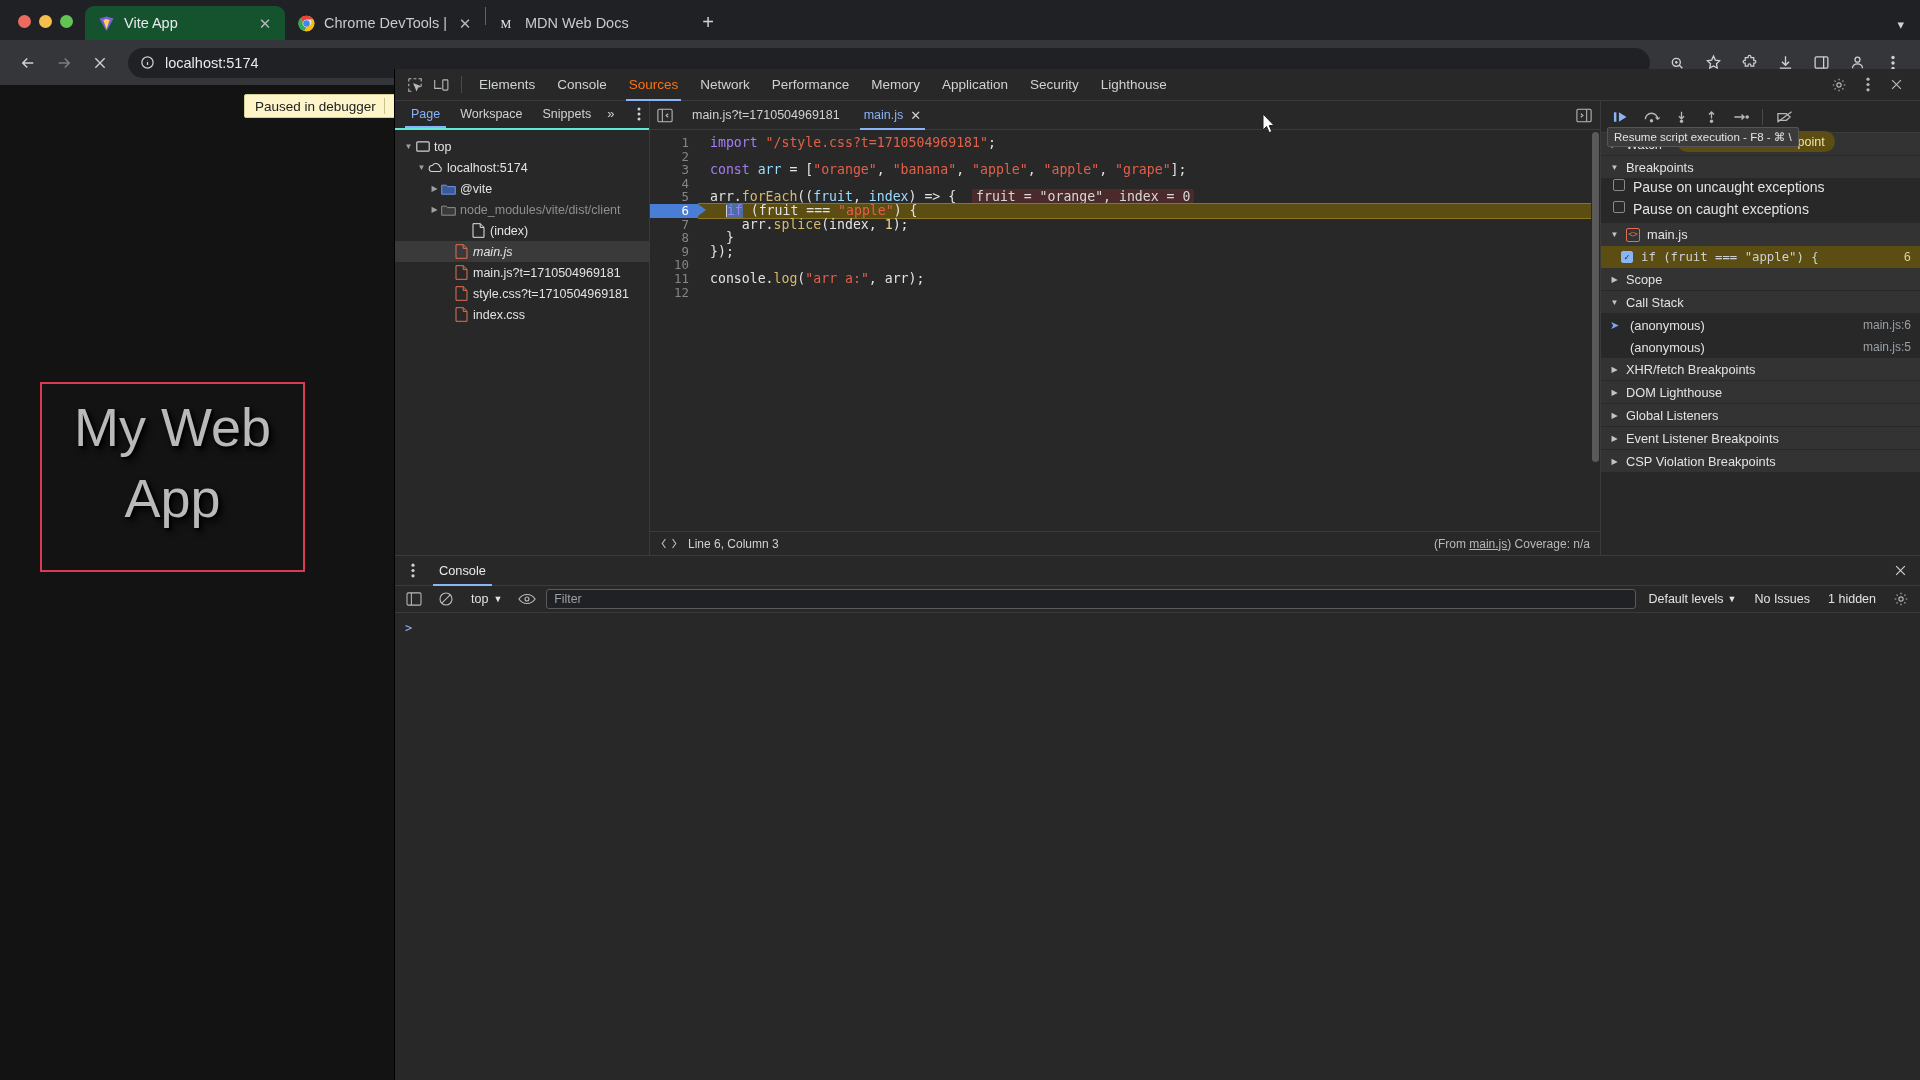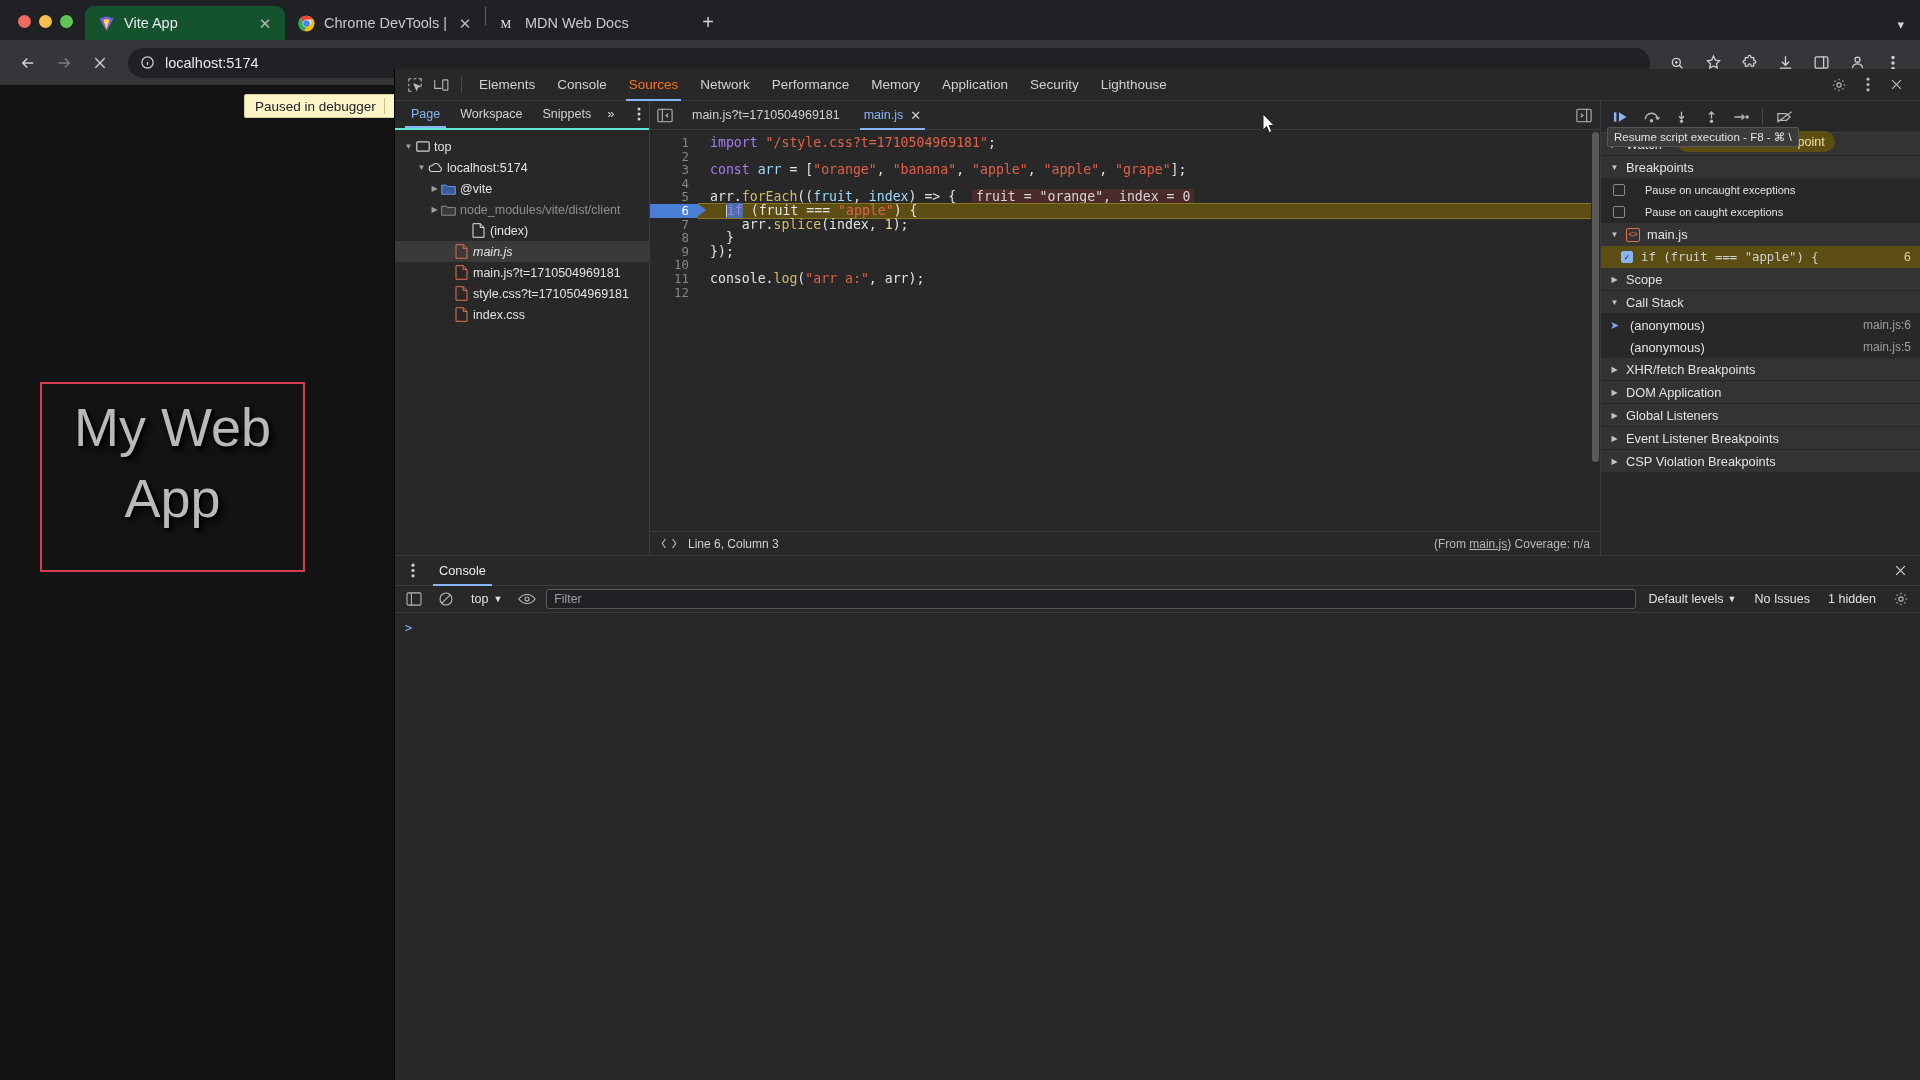--- a/index.html
+++ b/index.html
@@ -242,22 +242,22 @@
     display: flex; align-items: center; gap: 6px; white-space: nowrap;
   }
 
   .dbg-list { flex: 1 1 auto; overflow: hidden; font-size: 12.8px; color: #e3e3e3; }
   .sec {
     height: 23px; display: flex; align-items: center; gap: 7px; padding-left: 9px;
     background: #333333; border-bottom: 1px solid #282828; font-size: 12.8px;
   }
   .arrow { width: 9px; flex: 0 0 9px; color: #c4c4c4; font-size: 8px; display: flex; align-items: center; justify-content: center;}
   .row {
-    height: 22px; display: flex; align-items: center; gap: 20px; padding-left: 12px;
-    font-size: 11px; color: #e3e3e3;
+    height: 22px; display: flex; gap: 8px; padding-left: 12px;
+    font-size: 14px; color: #e3e3e3;
   }
   .cb {
     width: 12px; height: 12px; flex: 0 0 12px; border: 1px solid #8a8a8a; border-radius: 2px;
     background: transparent;
   }
   .cb.on {
     background: #8ab4f8; border-color: #8ab4f8; color: #202124;
     display: flex; align-items: center; justify-content: center; font-size: 9px;
   }
   .bp-file {
@@ -851,21 +851,21 @@
               <span>(anonymous)</span>
               <span class="loc">main.js:5</span>
             </div>
 
             <div class="sec">
               <span class="arrow">▶</span>
               <span>XHR/fetch Breakpoints</span>
             </div>
             <div class="sec">
               <span class="arrow">▶</span>
-              <span>DOM Application</span>
+              <span>DOM Lighthouse</span>
             </div>
             <div class="sec">
               <span class="arrow">▶</span>
               <span>Global Listeners</span>
             </div>
             <div class="sec">
               <span class="arrow">▶</span>
               <span>Event Listener Breakpoints</span>
             </div>
             <div class="sec">

